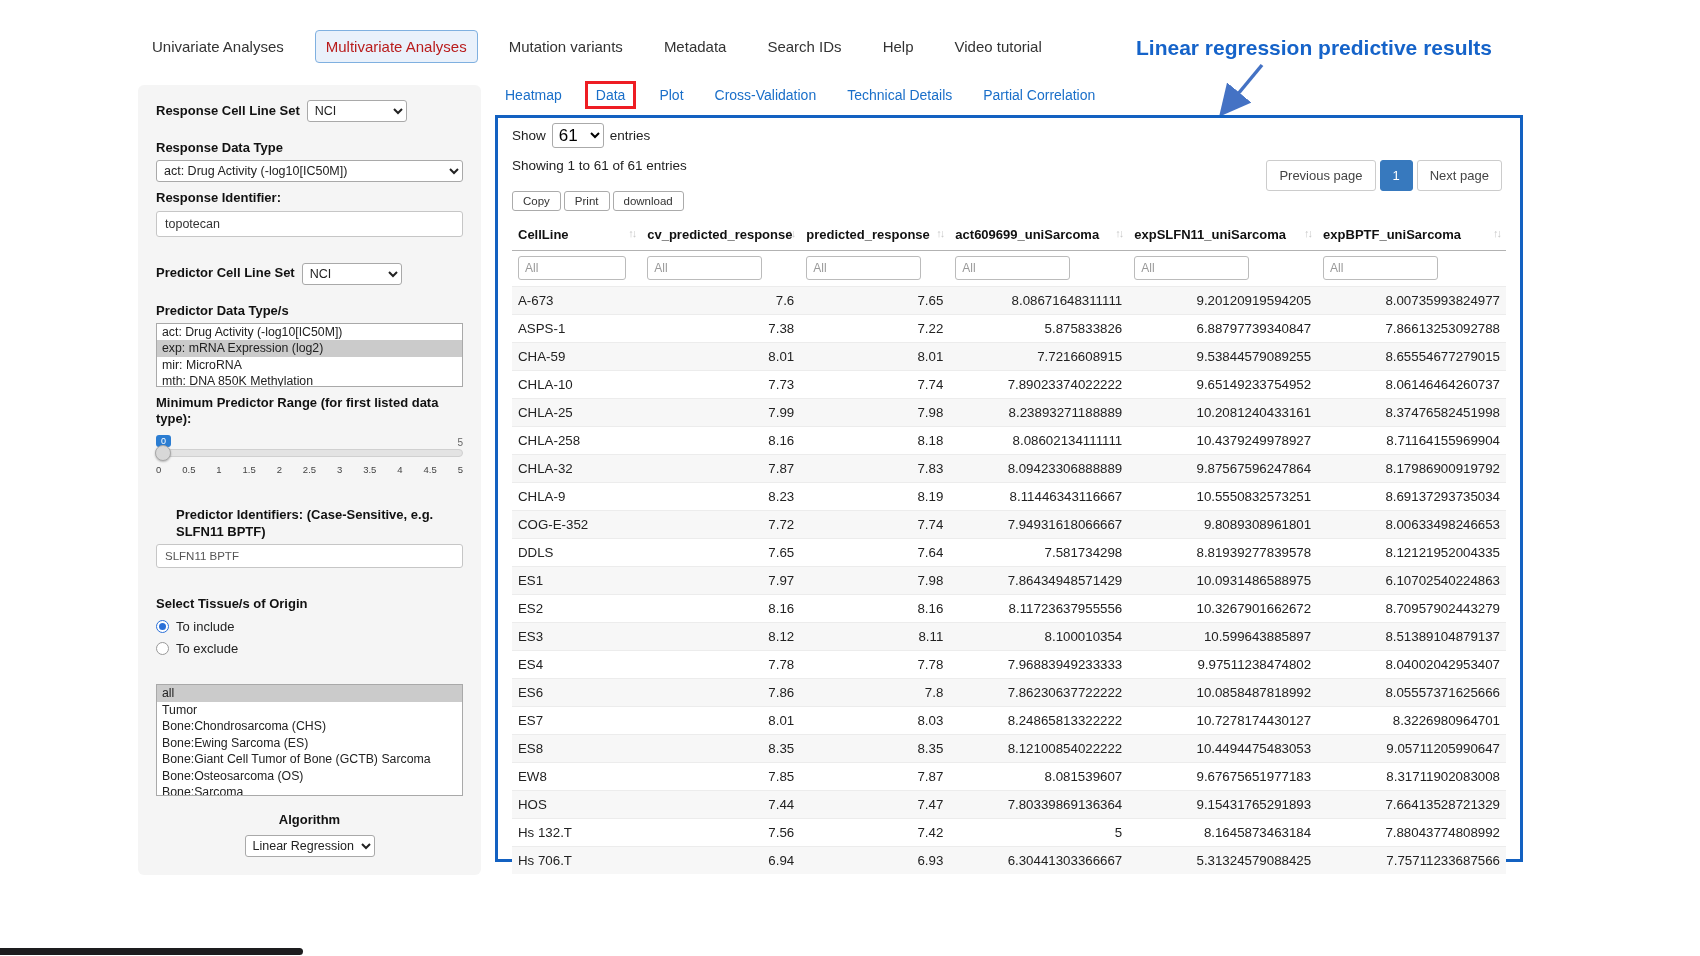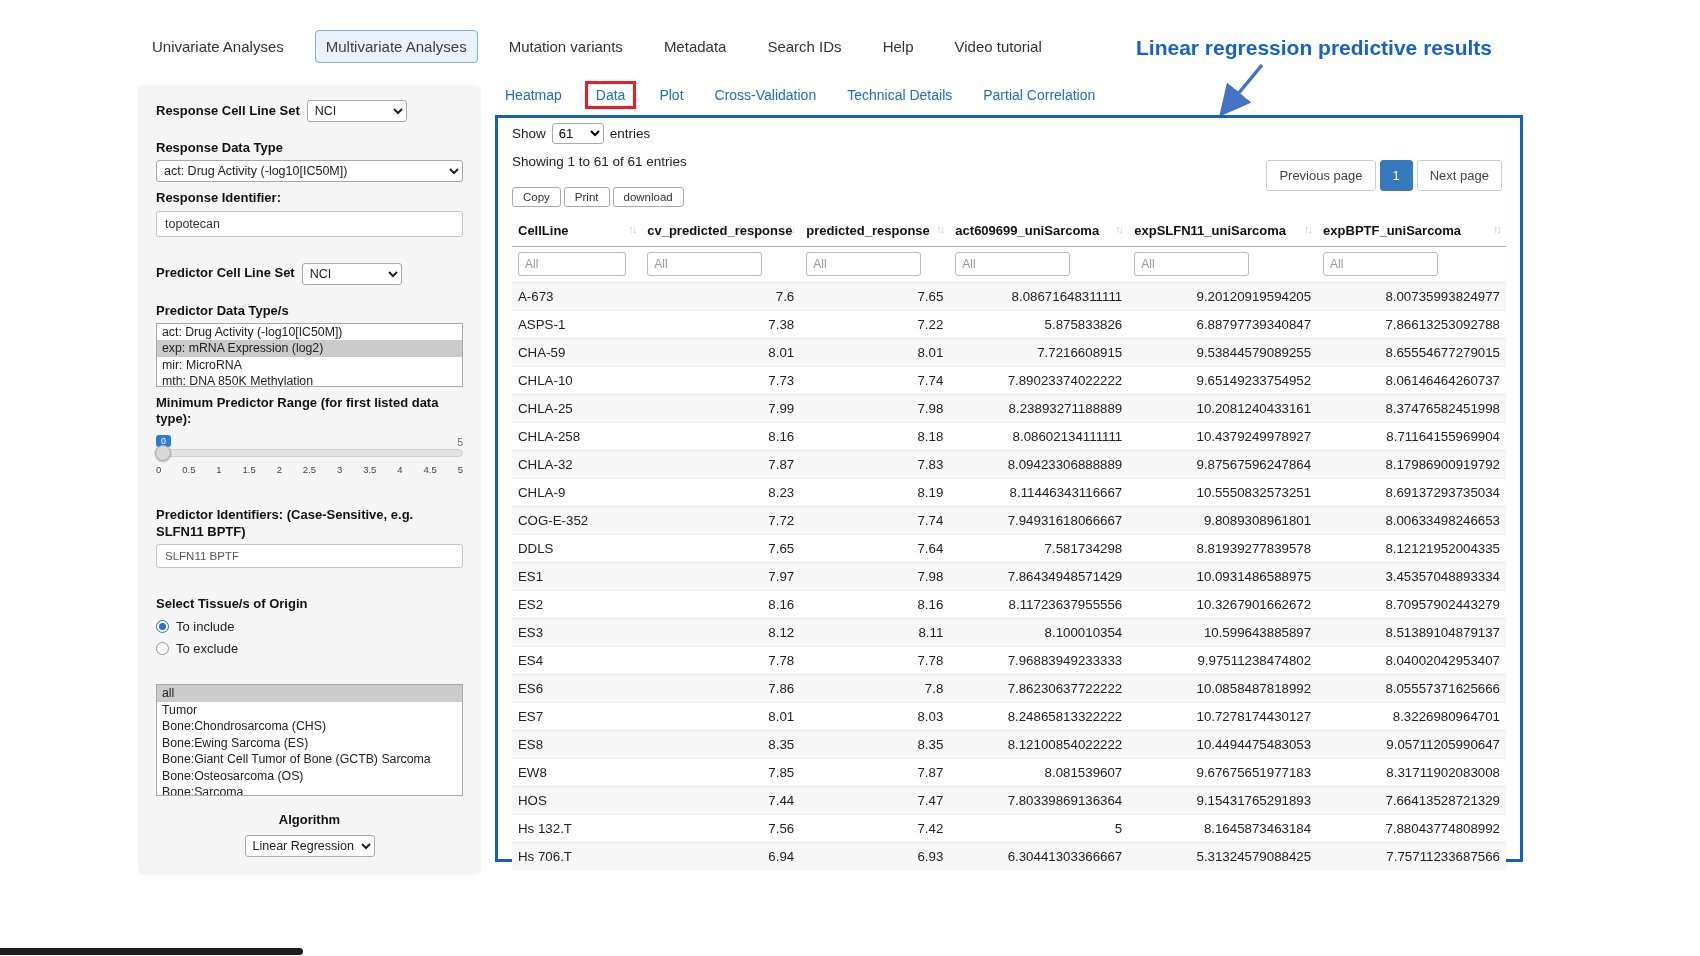--- a/index.html
+++ b/index.html
@@ -5,39 +5,39 @@
   * { box-sizing: border-box; }
   html,body { margin:0; padding:0; }
   body {
     width:1700px; height:956px; position:relative; overflow:hidden;
     background:#ffffff; font-family:"Liberation Sans", sans-serif; color:#222;
   }
 
   
   .top-nav { position:absolute; left:142px; top:30px; display:flex; gap:21px; align-items:center; }
   .nav-item { font-size:15px; color:#333; padding:7px 10px; cursor:pointer; white-space:nowrap; }
-  .nav-item.active { background:#e9f1fb; border:1px solid #7fb0e0; border-radius:4px; color:#404040; }
+  .nav-item.active { background:#e9f1fb; border:1px solid #7fb0e0; border-radius:4px; color:#b91c1c; }
 
   
   .annotation-title { position:absolute; top:36px; right:208px; font-size:21px; font-weight:bold; color:#1563c9; white-space:nowrap; }
   .annotation-arrow { position:absolute; left:1208px; top:60px; }
 
   
   .sidebar {
     position:absolute; left:138px; top:85px; width:343px; min-height:678px;
     background:#f5f5f5; border-radius:6px; padding:15px 18px 18px 18px;
   }
   .blabel { font-size:13px; font-weight:bold; color:#111; margin-bottom:4px; line-height:1.25; }
   .inline-field { display:flex; align-items:center; gap:7px; }
   .inline-field .blabel { margin-bottom:0; }
   .sel { font-size:12.5px; border:1px solid #a9a9a9; border-radius:3px; background:#fff; padding:2px 3px; color:#222; }
   .sel-sm { width:100px; }
   .sel-full { width:100%; margin-bottom:8px; }
   .txt { width:100%; border:1px solid #c6c6c6; border-radius:3px; background:#fff; padding:5px 8px; font-size:12.5px; color:#333; font-family:"Liberation Sans",sans-serif; }
-  .txt-sm { font-size:11.5px; color:#555; } .mt14{margin-top:14px;} .mt16{margin-top:16px;flex-direction:column;}
+  .txt-sm { font-size:11.5px; color:#555; } .mt14{margin-top:14px;margin-left:20px;} .mt16{margin-top:16px;flex-direction:column;}
   .mt18{margin-top:18px;} .mt26{margin-top:26px;} .mt28{margin-top:28px;}
   .listbox { border:1px solid #a9a9a9; background:#fff; overflow:hidden; width:100%; }
   .lb-option { font-size:12.3px; padding:1px 5px; white-space:nowrap; color:#222; line-height:1.18; }
   .lb-option.selected { background:#cbcbcb; }
   .lb-predictor { height:64px; margin-bottom:8px; }
   .lb-tissue { height:112px; }
   
   .slider-block { position:relative; margin-top:22px; margin-bottom:6px; height:44px; }
   .slider-val { position:absolute; left:0; top:-14px; background:#2b7dd2; color:#fff; font-size:9px; padding:1px 5px; border-radius:3px; }
   .slider-max { position:absolute; right:0; top:-12px; font-size:10px; color:#666; }
@@ -55,21 +55,21 @@
   .main-tabs { position:absolute; left:505px; top:87px; display:flex; gap:31px; align-items:center; }
   .main-tab { font-size:14px; color:#1a6fc9; cursor:pointer; white-space:nowrap; }
   .main-tab.red-box { border:3px solid #ee1d23; padding:3px 8px; margin:-6px -8px; }
 
   
   .main-panel {
     position:absolute; left:495px; top:115px; width:1028px; height:747px;
     border:3px solid #1361c1; background:#fff; padding:3px 14px 6px 14px;
   }
   .show-row { display:flex; align-items:center; gap:6px; font-size:13.5px; color:#222; margin-top:2px; }
-  .entries-select { font-size:13px; padding:1px 2px; width:52px; border:1px solid #aaa; border-radius:3px; background:#fff; }
+  .entries-select { font-size:17px; padding:1px 2px; width:52px; border:1px solid #aaa; border-radius:3px; background:#fff; }
   .showing { margin-top:10px; font-size:13.5px; color:#222; }
   .pagination { position:absolute; top:42px; right:18px; display:flex; gap:4px; align-items:center; }
   .pg-btn { border:1px solid #ccc; background:#fff; padding:7px 12px; font-size:13px; border-radius:3px; color:#444; font-family:"Liberation Sans",sans-serif; cursor:pointer; }
   .pg-current { border:1px solid #3779be; background:#3779be; color:#fff; padding:7px 12px; font-size:13px; border-radius:3px; font-family:"Liberation Sans",sans-serif; cursor:pointer; }
   .btn-row { margin-top:18px; display:flex; gap:3px; }
   .dt-btn { border:1px solid #ababab; background:#fff; padding:3px 10px; font-size:11.5px; border-radius:3px; color:#333; font-family:"Liberation Sans",sans-serif; cursor:pointer; }
 
   
   .data-table { width:100%; border-collapse:collapse; table-layout:fixed; margin-top:8px; font-size:13.3px; }
   .data-table th { text-align:left; font-weight:bold; font-size:13px; padding:8px 6px; border-bottom:1px solid #b2b2b2; white-space:nowrap; overflow:hidden; color:#111; }
@@ -320,21 +320,21 @@
           <td class="num">7.581734298</td>
           <td class="num">8.81939277839578</td>
           <td class="num">8.12121952004335</td>
         </tr>
         <tr>
           <td>ES1</td>
           <td class="num">7.97</td>
           <td class="num">7.98</td>
           <td class="num">7.86434948571429</td>
           <td class="num">10.0931486588975</td>
-          <td class="num">3.45357048893334</td>
+          <td class="num">6.10702540224863</td>
         </tr>
         <tr>
           <td>ES2</td>
           <td class="num">8.16</td>
           <td class="num">8.16</td>
           <td class="num">8.11723637955556</td>
           <td class="num">10.3267901662672</td>
           <td class="num">8.70957902443279</td>
         </tr>
         <tr>

